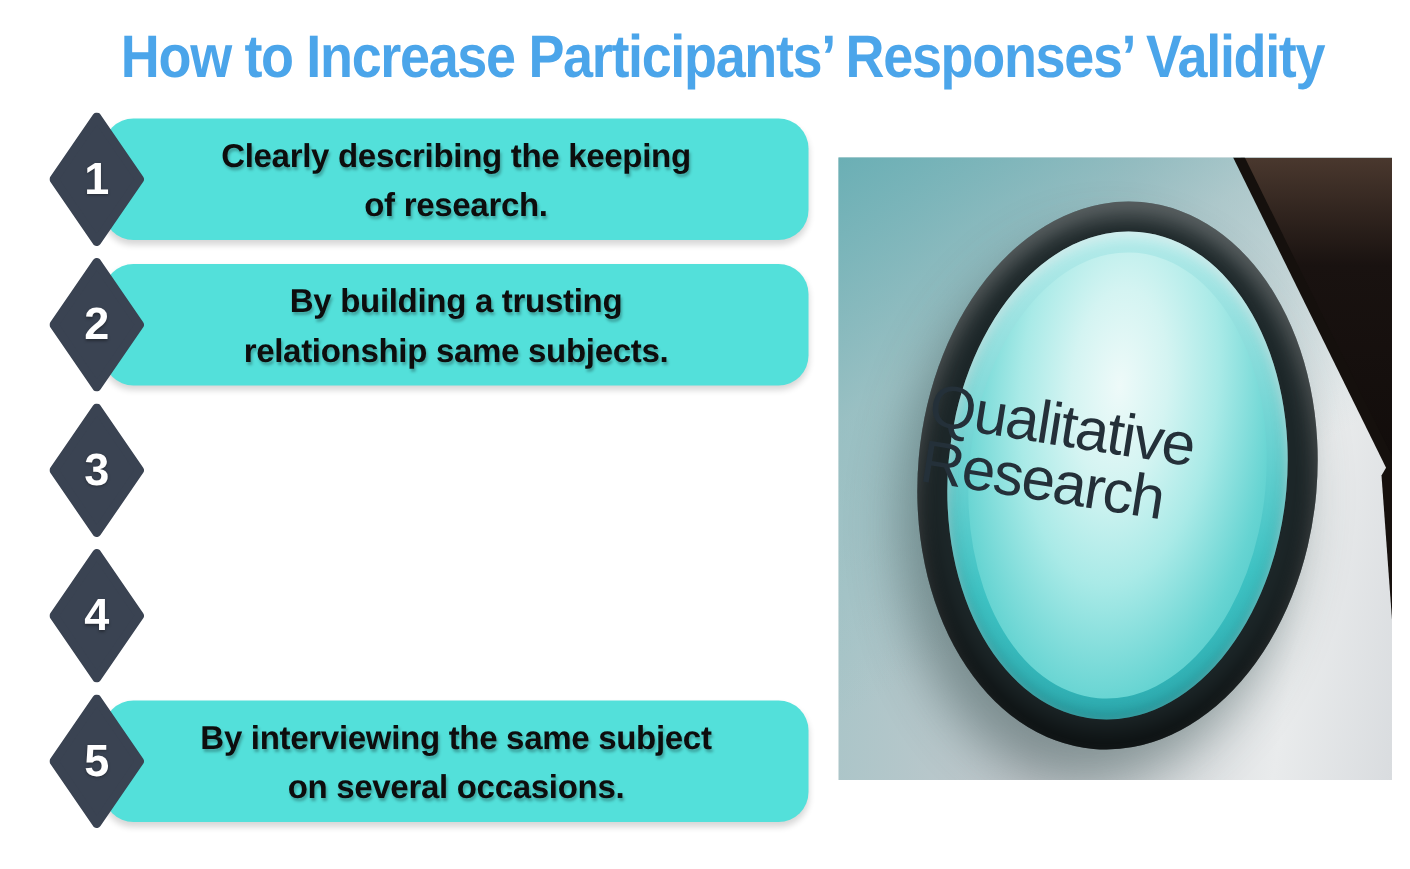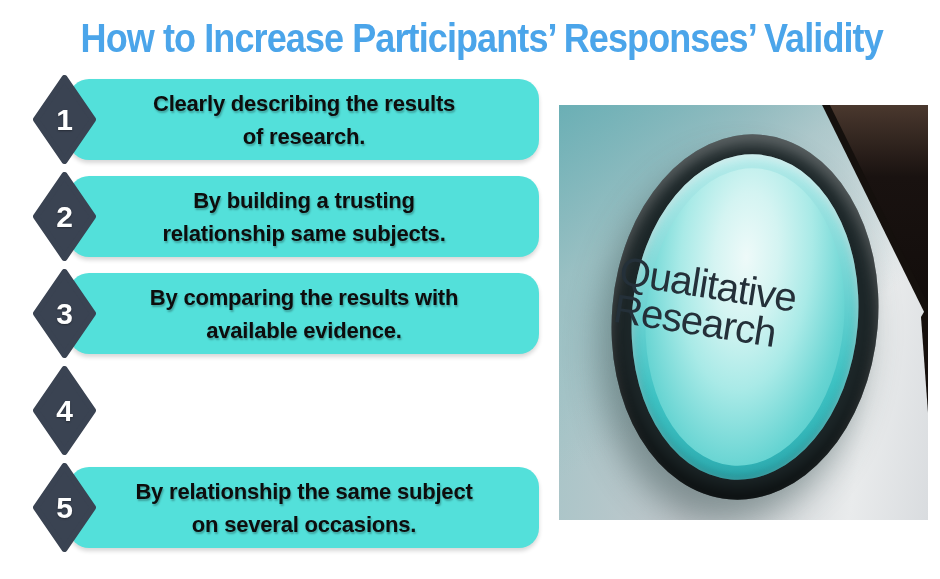--- a/index.html
+++ b/index.html
@@ -84,21 +84,21 @@
 <div class="page">
 
   <div class="title">
     <span>How to Increase Participants’ Responses’ Validity</span>
   </div>
 
   <div class="steps">
 
     <div class="step">
       <div class="bar">
-        <span class="bar-text">Clearly describing the results
+        <span class="bar-text">Clearly describing the keeping
 of research.</span>
       </div>
       <div class="diamond">
         <svg viewBox="0 0 63 89">
           <polygon points="31.5,3 60,44.5 31.5,86 3,44.5" fill="#3a4352" stroke="#3a4352" stroke-width="6" stroke-linejoin="round"></polygon>
         </svg>
         <span class="num">1</span>
       </div>
     </div>
 
@@ -109,44 +109,40 @@
       </div>
       <div class="diamond">
         <svg viewBox="0 0 63 89">
           <polygon points="31.5,3 60,44.5 31.5,86 3,44.5" fill="#3a4352" stroke="#3a4352" stroke-width="6" stroke-linejoin="round"></polygon>
         </svg>
         <span class="num">2</span>
       </div>
     </div>
 
     <div class="step">
-      <div class="bar">
-        <span class="bar-text">By comparing the results with
-available evidence.</span>
-      </div>
       <div class="diamond">
         <svg viewBox="0 0 63 89">
           <polygon points="31.5,3 60,44.5 31.5,86 3,44.5" fill="#3a4352" stroke="#3a4352" stroke-width="6" stroke-linejoin="round"></polygon>
         </svg>
         <span class="num">3</span>
       </div>
     </div>
 
     <div class="step">
       <div class="diamond">
         <svg viewBox="0 0 63 89">
           <polygon points="31.5,3 60,44.5 31.5,86 3,44.5" fill="#3a4352" stroke="#3a4352" stroke-width="6" stroke-linejoin="round"></polygon>
         </svg>
         <span class="num">4</span>
       </div>
     </div>
 
     <div class="step">
       <div class="bar">
-        <span class="bar-text">By relationship the same subject
+        <span class="bar-text">By interviewing the same subject
 on several occasions.</span>
       </div>
       <div class="diamond">
         <svg viewBox="0 0 63 89">
           <polygon points="31.5,3 60,44.5 31.5,86 3,44.5" fill="#3a4352" stroke="#3a4352" stroke-width="6" stroke-linejoin="round"></polygon>
         </svg>
         <span class="num">5</span>
       </div>
     </div>
 

